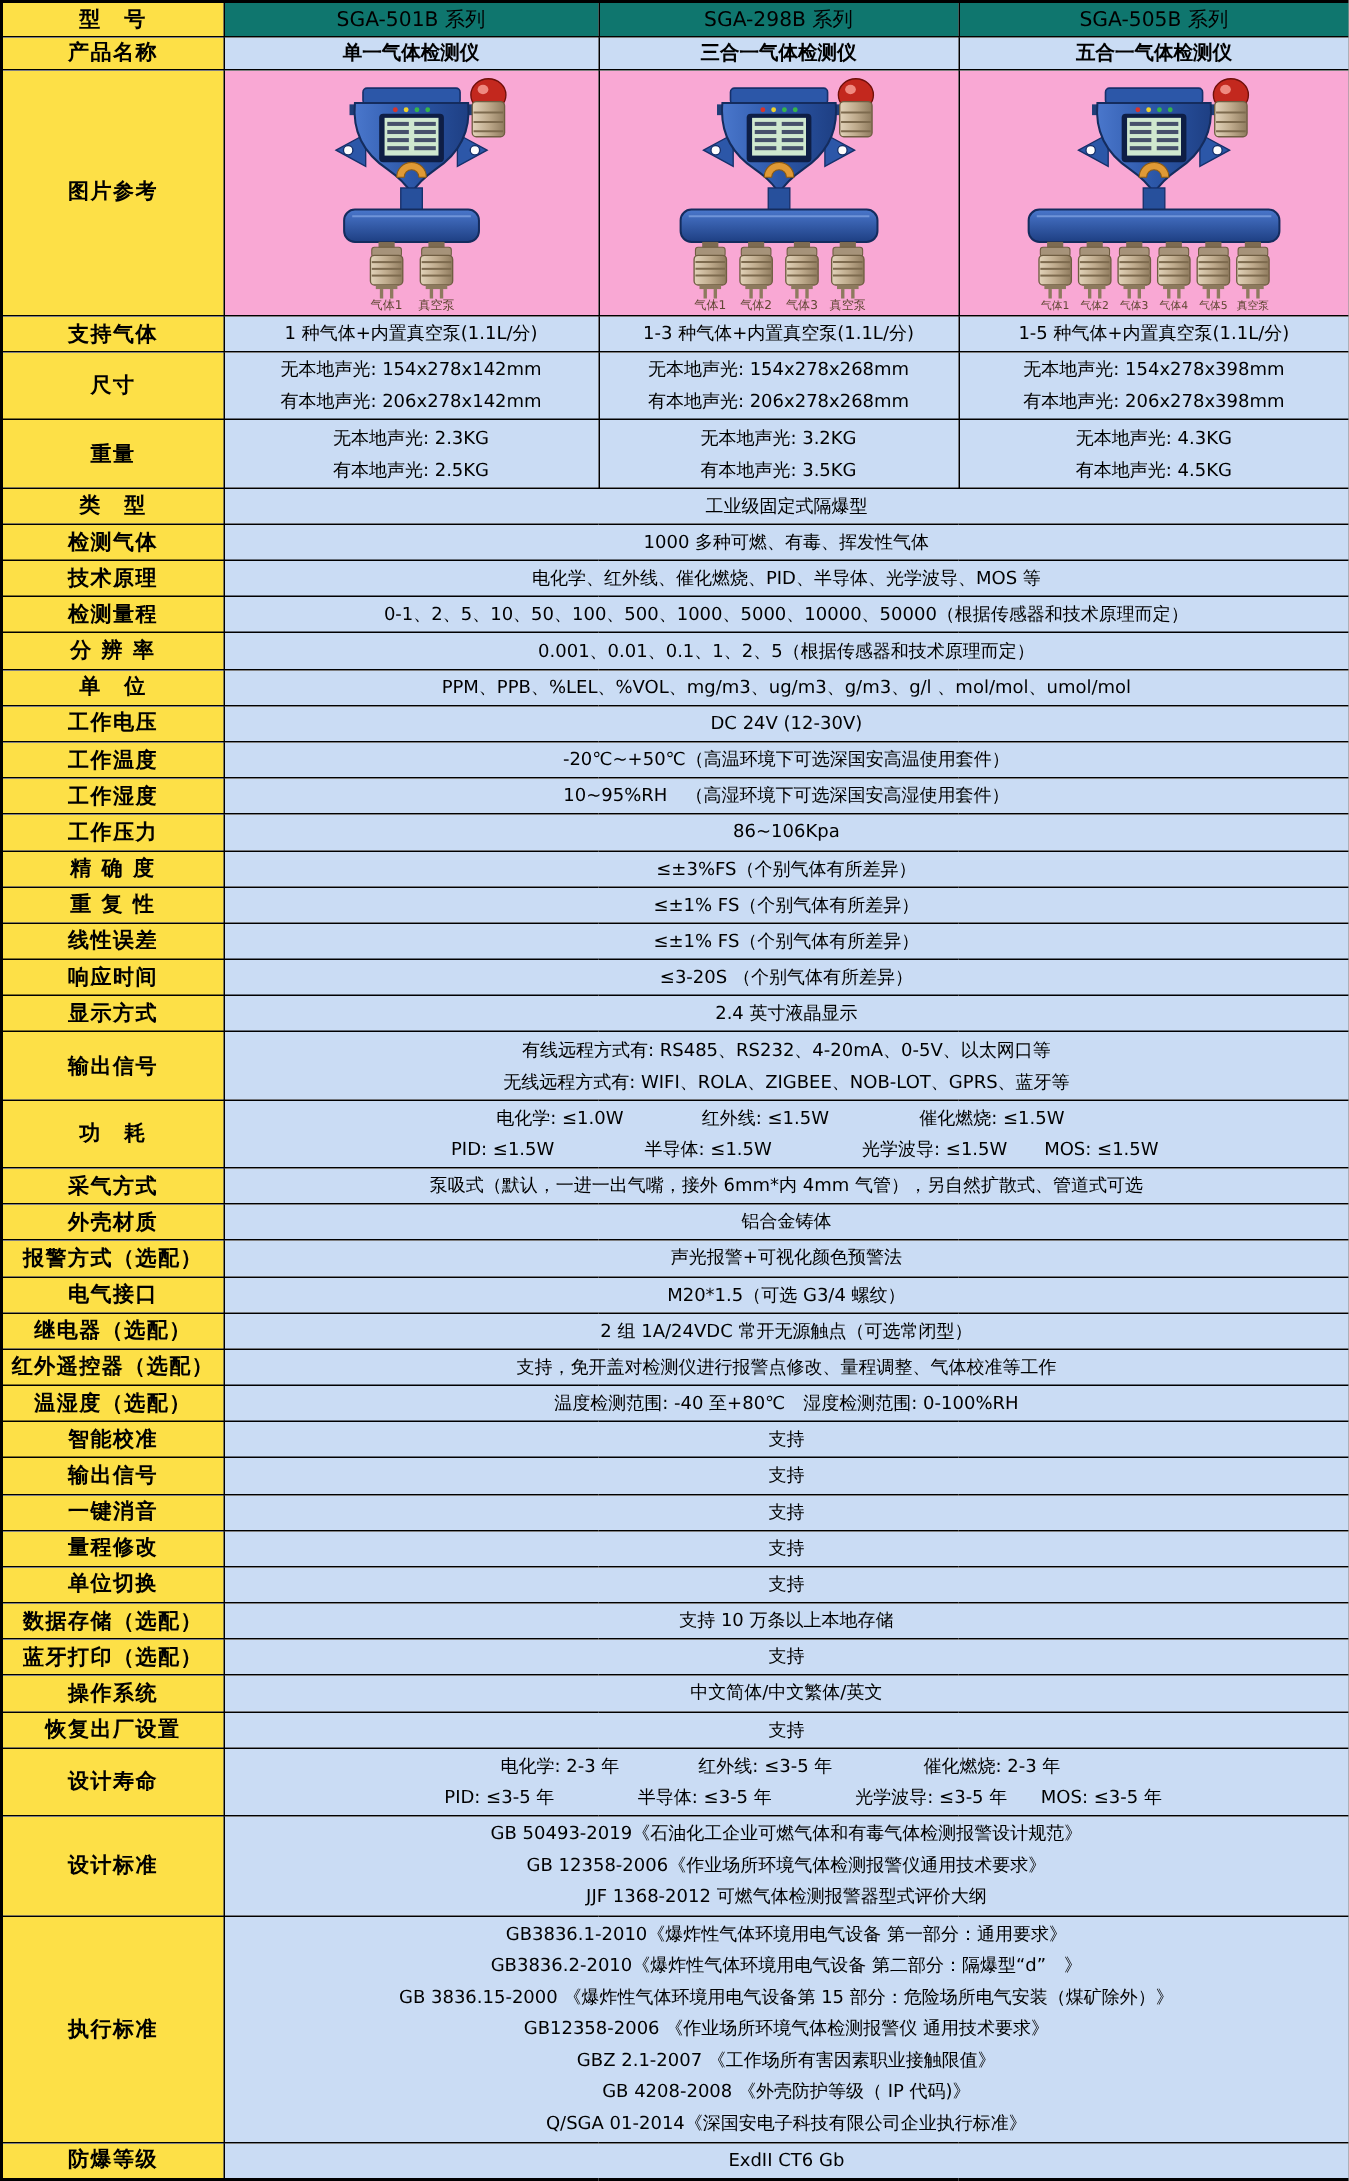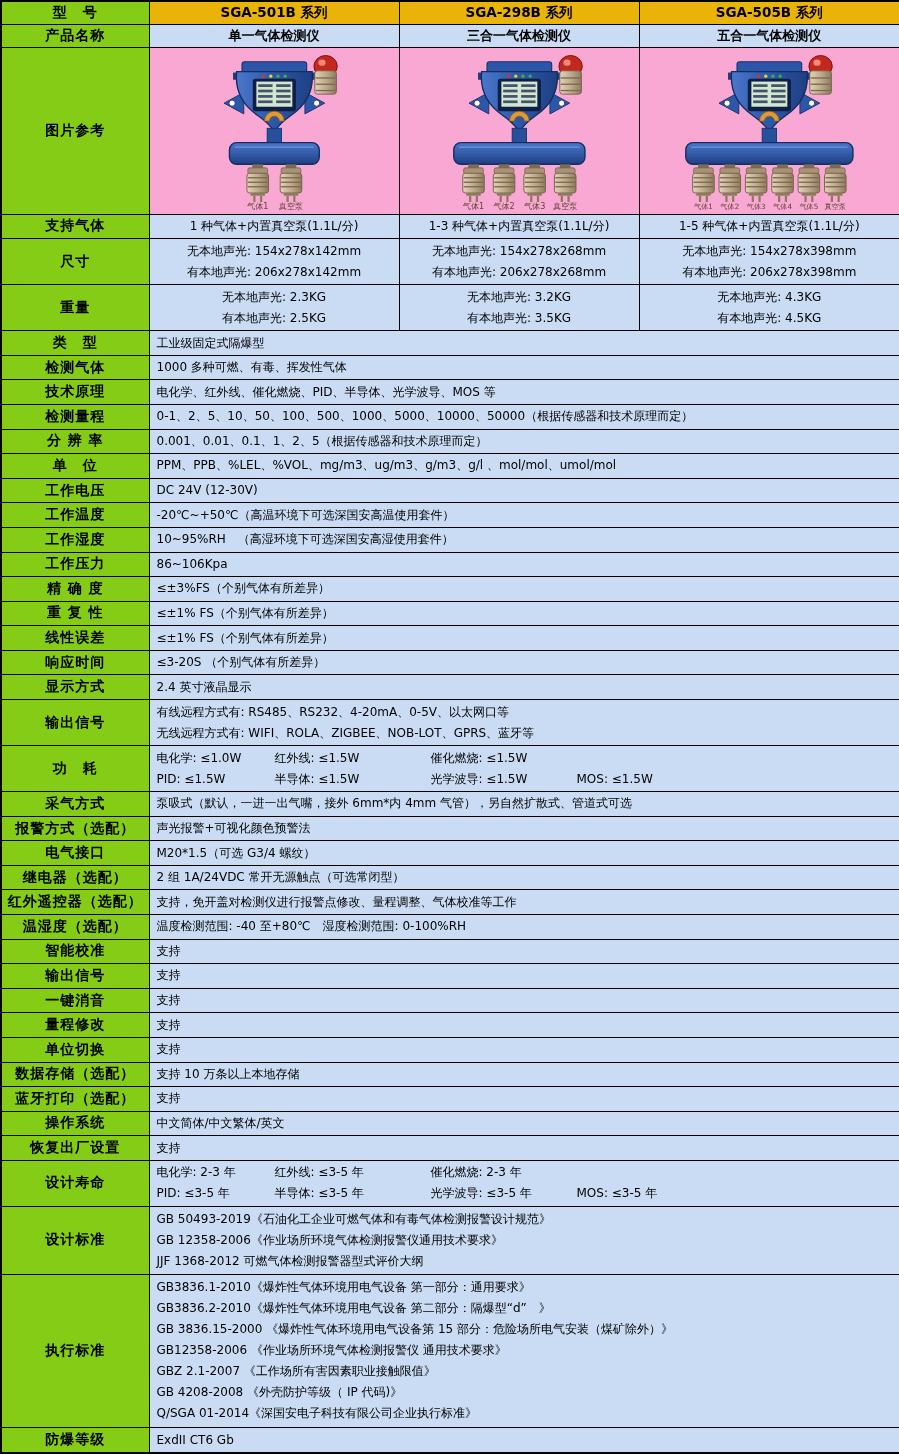--- a/index.html
+++ b/index.html
@@ -7,33 +7,33 @@
     width:899px;height:1454px;background:#ffffff;
     font-family:"DejaVu Sans","Liberation Sans",sans-serif;
     color:#000;
   }
   table.spec{
     width:899px;height:1454px;border-collapse:collapse;table-layout:fixed;
     border:2px solid #000;
   }
   td{border:1px solid #000;overflow:hidden;vertical-align:middle;}
   .label-cell{
-    background:#84cc16;font-weight:bold;text-align:center;
+    background:#fde047;font-weight:bold;text-align:center;
     font-size:14px;letter-spacing:1px;padding:0 2px;
   }
   .model-cell{
-    background:#eab308;font-weight:bold;text-align:center;font-size:13.5px;
+    background:#0f766e;font-weight:normal;text-align:center;font-size:13.5px;
   }
   .product-cell{
     background:#cadcf4;font-weight:700;text-align:center;font-size:13px;
   }
   .img-cell{background:#f9a8d4;text-align:center;padding:1px 0;}
   .img-cell svg{display:block;margin:0 auto;height:160px;}
   .value-cell{
-    background:#cadcf4;font-size:12px;padding:1px 7px;text-align:left;
+    background:#cadcf4;font-size:12px;padding:1px 7px;text-align:center;
   }
   .value-cell.center{text-align:center;padding:1px 2px;}
   .vline{line-height:21px;white-space:pre-wrap;}
   .seg{display:inline-block;}
   .seg0{min-width:118px;}
   .seg1{min-width:156px;}
   .seg2{min-width:146px;}
   tr.h-model{height:23px;}
   tr.h-product{height:22px;}
   tr.h-image{height:132px;}
@@ -490,20 +490,26 @@
           <div class="vline"><span class="seg seg0">PID: ≤1.5W</span><span class="seg seg1">半导体: ≤1.5W</span><span class="seg seg2">光学波导: ≤1.5W</span><span class="seg seg3">MOS: ≤1.5W</span></div>
         </td>
       </tr>
       <tr class="h-1">
         <td class="label-cell">采气方式</td>
         <td class="value-cell" colspan="3">
           <div class="vline">泵吸式（默认，一进一出气嘴，接外 6mm*内 4mm 气管），另自然扩散式、管道式可选</div>
         </td>
       </tr>
       <tr class="h-1">
+        <td class="label-cell">外壳材质</td>
+        <td class="value-cell" colspan="3">
+          <div class="vline">铝合金铸体</div>
+        </td>
+      </tr>
+      <tr class="h-1">
         <td class="label-cell">报警方式（选配）</td>
         <td class="value-cell" colspan="3">
           <div class="vline">声光报警+可视化颜色预警法</div>
         </td>
       </tr>
       <tr class="h-1">
         <td class="label-cell">电气接口</td>
         <td class="value-cell" colspan="3">
           <div class="vline">M20*1.5（可选 G3/4 螺纹）</div>
         </td>

